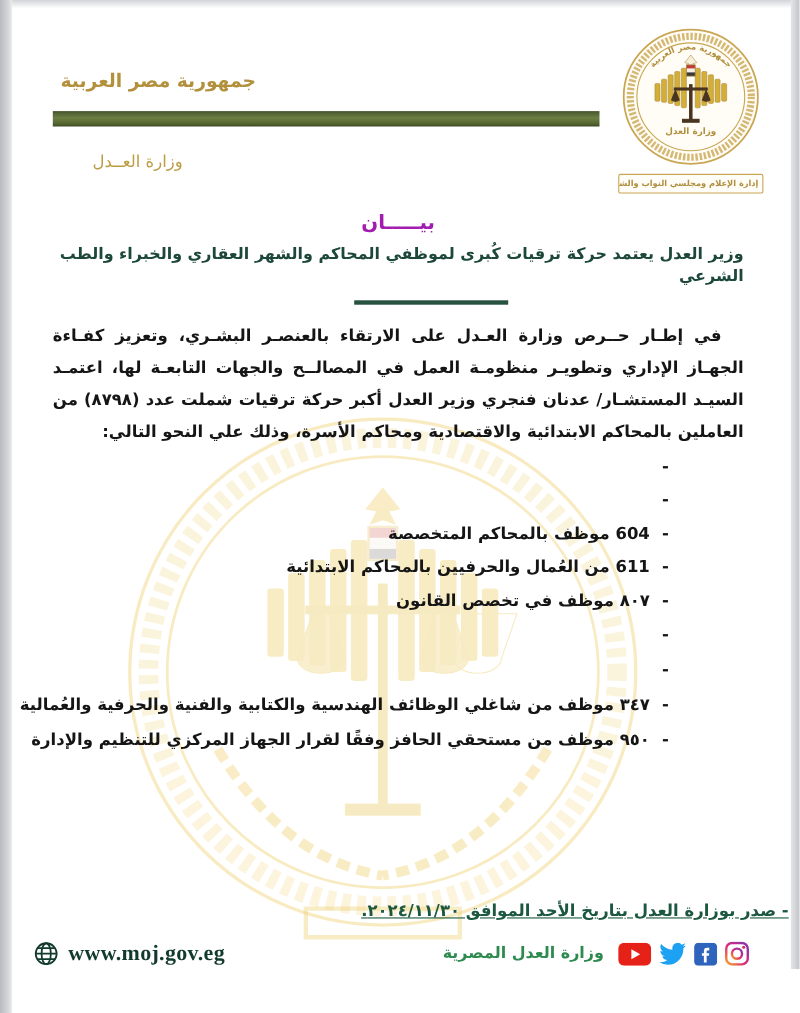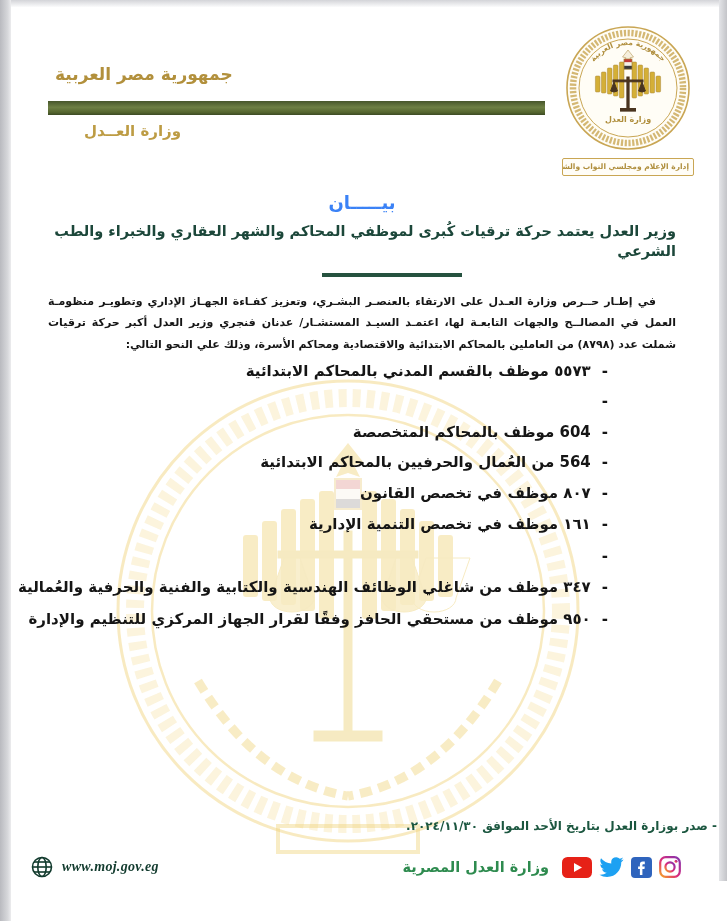--- a/index.html
+++ b/index.html
@@ -26,81 +26,82 @@
     position:absolute; left:55px; top:64px;
     font-size:17px; font-weight:bold; color:#b2903c;
     direction:rtl; letter-spacing:.5px; z-index:3;
   }
   .green-bar {
     position:absolute; left:48px; top:101px; width:497px; height:14px;
     background:linear-gradient(#46552b,#6d7f44 45%,#55662f 80%,#3c4a24);
     z-index:3;
   }
   .ministry-title {
-    position:absolute; left:84px; top:122px;
-    font-size:15px; font-weight:bold; color:#bd9c44;
+    position:absolute; left:84px; top:138px;
+    font-size:15px; font-weight:normal; color:#bd9c44;
     direction:rtl; letter-spacing:1px; z-index:3;
   }
 
   .seal-wrap { position:absolute; left:560px; top:24px; width:136px; z-index:3; text-align:center; }
   .seal-svg  { display:block; margin:0 auto; }
   .seal-ribbon {
     margin:6px auto 0; width:132px;
     border:1.5px solid #c9a654; border-radius:2px;
     padding:3px 4px 4px;
     font-size:7.5px; font-weight:bold; color:#b08f3e;
     direction:rtl; white-space:nowrap; overflow:hidden;
     background:#fffdf7;
   }
 
   
   .watermark { position:absolute; left:105px; top:368px; z-index:1; pointer-events:none; }
 
   
   .main { position:absolute; left:48px; top:192px; width:628px; z-index:2; direction:rtl; }
   .stmt-title {
-    text-align:center; font-size:18px; font-weight:bold; color:#3b82f6;
+    text-align:center; font-size:18px; font-weight:bold; color:#a21caf;
     margin-bottom:9px;
   }
   .stmt-subtitle {
     font-size:14.5px; font-weight:bold; color:#1c473a;
     margin-bottom:12px; line-height:1.35;
   }
   .divider {
     width:140px; height:3.5px; background:#26523f;
     margin:0 auto 14px; transform:translateX(30px); 
   }
   .para {
-    font-size:11px; font-weight:bold; color:#151515;
+    font-size:15px; font-weight:bold; color:#151515;
     line-height:1.95; text-align:justify; text-indent:20px;
     margin-bottom:6px;
   }
   .para.second { margin-top:12px; }
   .list { list-style:none; margin:7px 68px 0 0; }
   .list li {
     display:flex; gap:11px; align-items:baseline;
     font-size:15px; font-weight:bold; color:#151515;
     margin-bottom:12.5px; white-space:nowrap;
   }
   .list li .marker { font-weight:bold; }
   .list.second li { margin-bottom:13.5px; }
 
   
   .issued-line {
     position:absolute; right:10px; top:819px; z-index:3;
-    direction:rtl; font-size:12px; font-weight:bold; color:#1c5740;
+    direction:rtl; font-size:15px; font-weight:bold; color:#1c5740;
+    text-decoration:underline;
   }
   .footer-bar {
     position:absolute; left:30px; right:46px; top:850px; height:34px; z-index:3;
     display:flex; justify-content:space-between; align-items:center;
   }
   .site { display:flex; align-items:center; gap:8px; }
   .site-url {
     font-family:"Liberation Serif", serif;
-    font-size:14px; color:#123b2e; font-weight:bold; letter-spacing:.3px;font-style:italic;
+    font-size:20px; color:#123b2e; font-weight:bold; letter-spacing:.3px;
   }
   .social { display:flex; align-items:center; gap:7px;text-align:center; }
   .social-label {
     direction:rtl; font-size:14.5px; font-weight:bold; color:#2e8b4f;
     margin-right:6px;
   }
   .icon { display:block; }
 </style>
 </head>
 <body>
@@ -207,44 +208,42 @@
   <div class="main">
     <div class="stmt-title">بيـــــان</div>
     <div class="stmt-subtitle">وزير العدل يعتمد حركة ترقيات كُبرى لموظفي المحاكم والشهر العقاري والخبراء والطب الشرعي</div>
     <div class="divider"></div>
 
     <p class="para first">في إطـار حــرص وزارة العـدل على الارتقاء بالعنصـر البشـري، وتعزيز كفـاءة الجهـاز الإداري وتطويـر منظومـة العمل في المصالــح والجهات التابعـة لها، اعتمـد السيـد المستشـار/ عدنان فنجري وزير العدل أكبر حركة ترقيات شملت عدد (٨٧٩٨) من العاملين بالمحاكم الابتدائية والاقتصادية ومحاكم الأسرة، وذلك علي النحو التالي:</p>
 
     <ul class="list first">
       <li>
         <span class="marker">-</span>
-        <span>٥٥٧٣ موظف بالقسم المدني بالمحاكم الابتدائية</span>
       </li>
       <li>
         <span class="marker">-</span>
       </li>
       <li>
         <span class="marker">-</span>
         <span>604 موظف بالمحاكم المتخصصة</span>
       </li>
       <li>
         <span class="marker">-</span>
-        <span>564 من العُمال والحرفيين بالمحاكم الابتدائية</span>
+        <span>611 من العُمال والحرفيين بالمحاكم الابتدائية</span>
       </li>
     </ul>
 
 
     <ul class="list second">
       <li>
         <span class="marker">-</span>
         <span>٨٠٧ موظف في تخصص القانون</span>
       </li>
       <li>
         <span class="marker">-</span>
-        <span>١٦١ موظف في تخصص التنمية الإدارية</span>
       </li>
       <li>
         <span class="marker">-</span>
       </li>
       <li>
         <span class="marker">-</span>
         <span>٣٤٧ موظف من شاغلي الوظائف الهندسية والكتابية والفنية والحرفية والعُمالية</span>
       </li>
       <li>
         <span class="marker">-</span>

